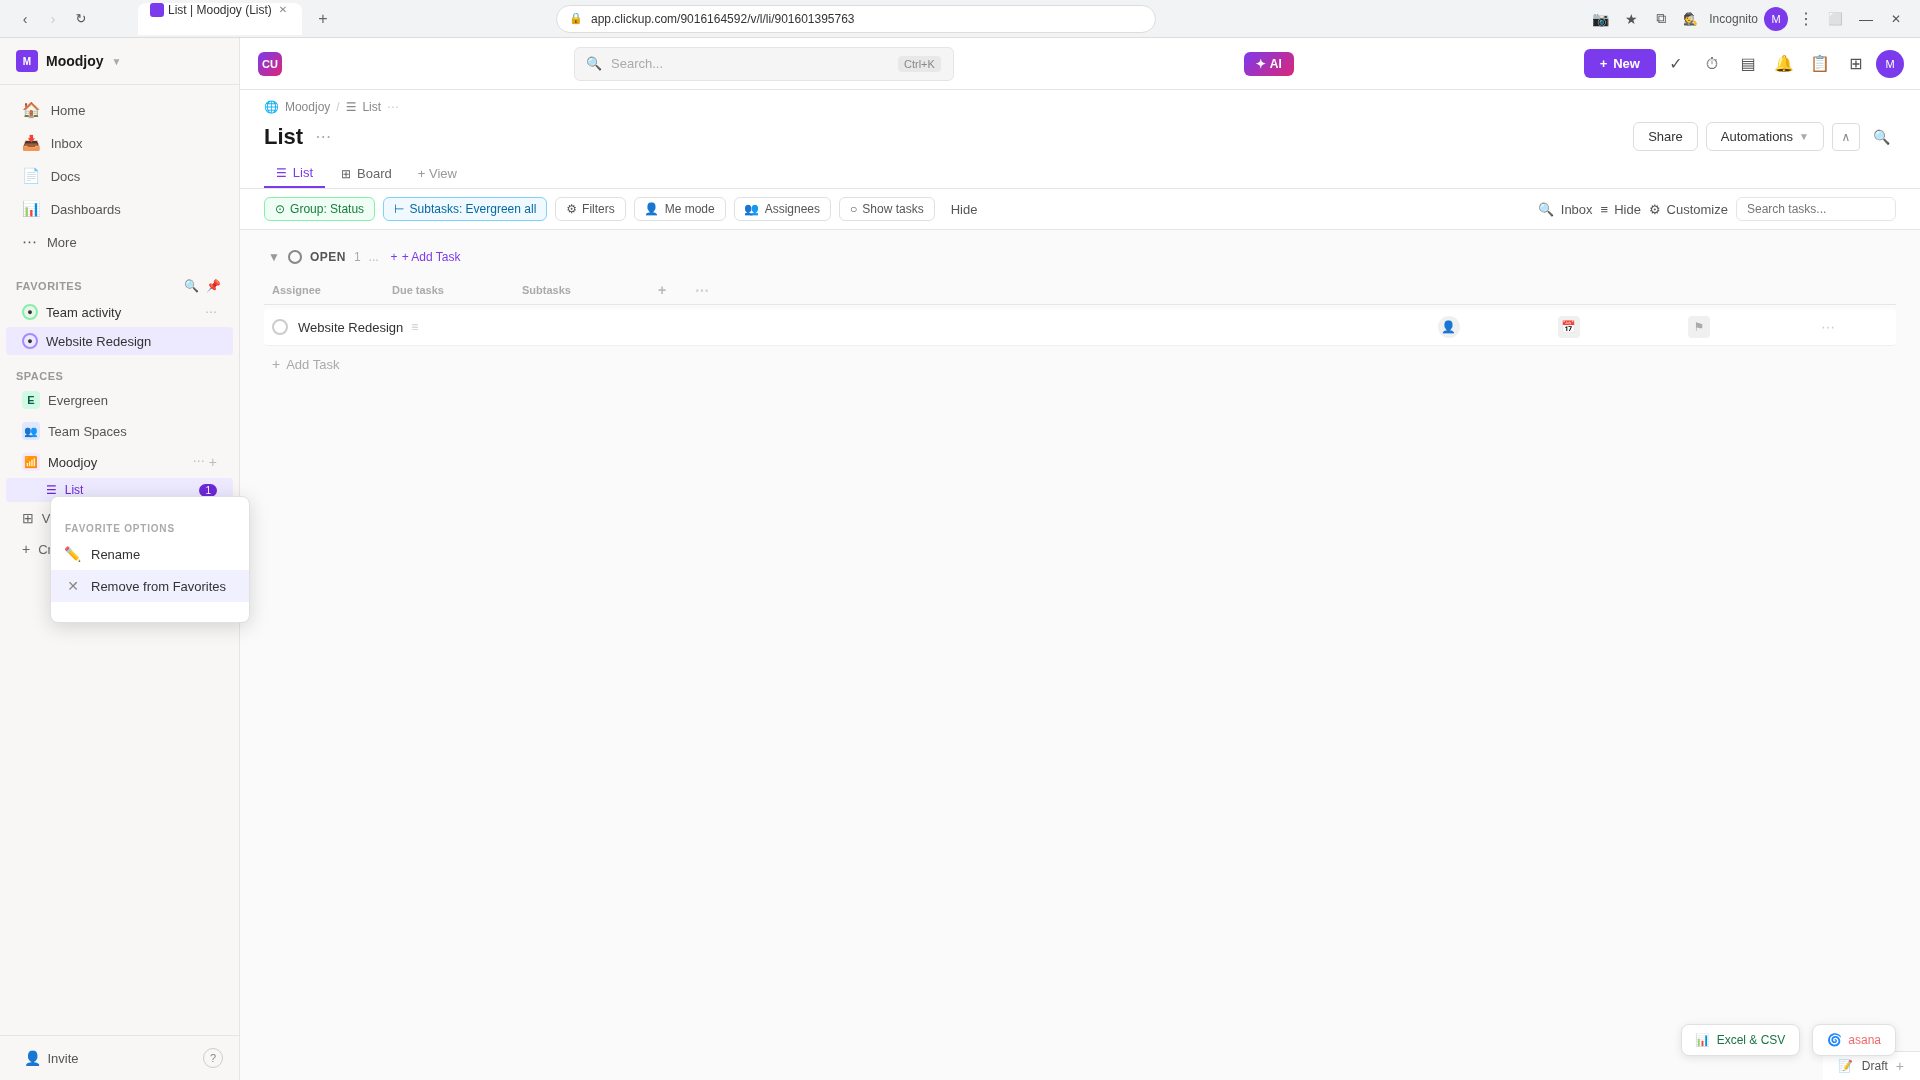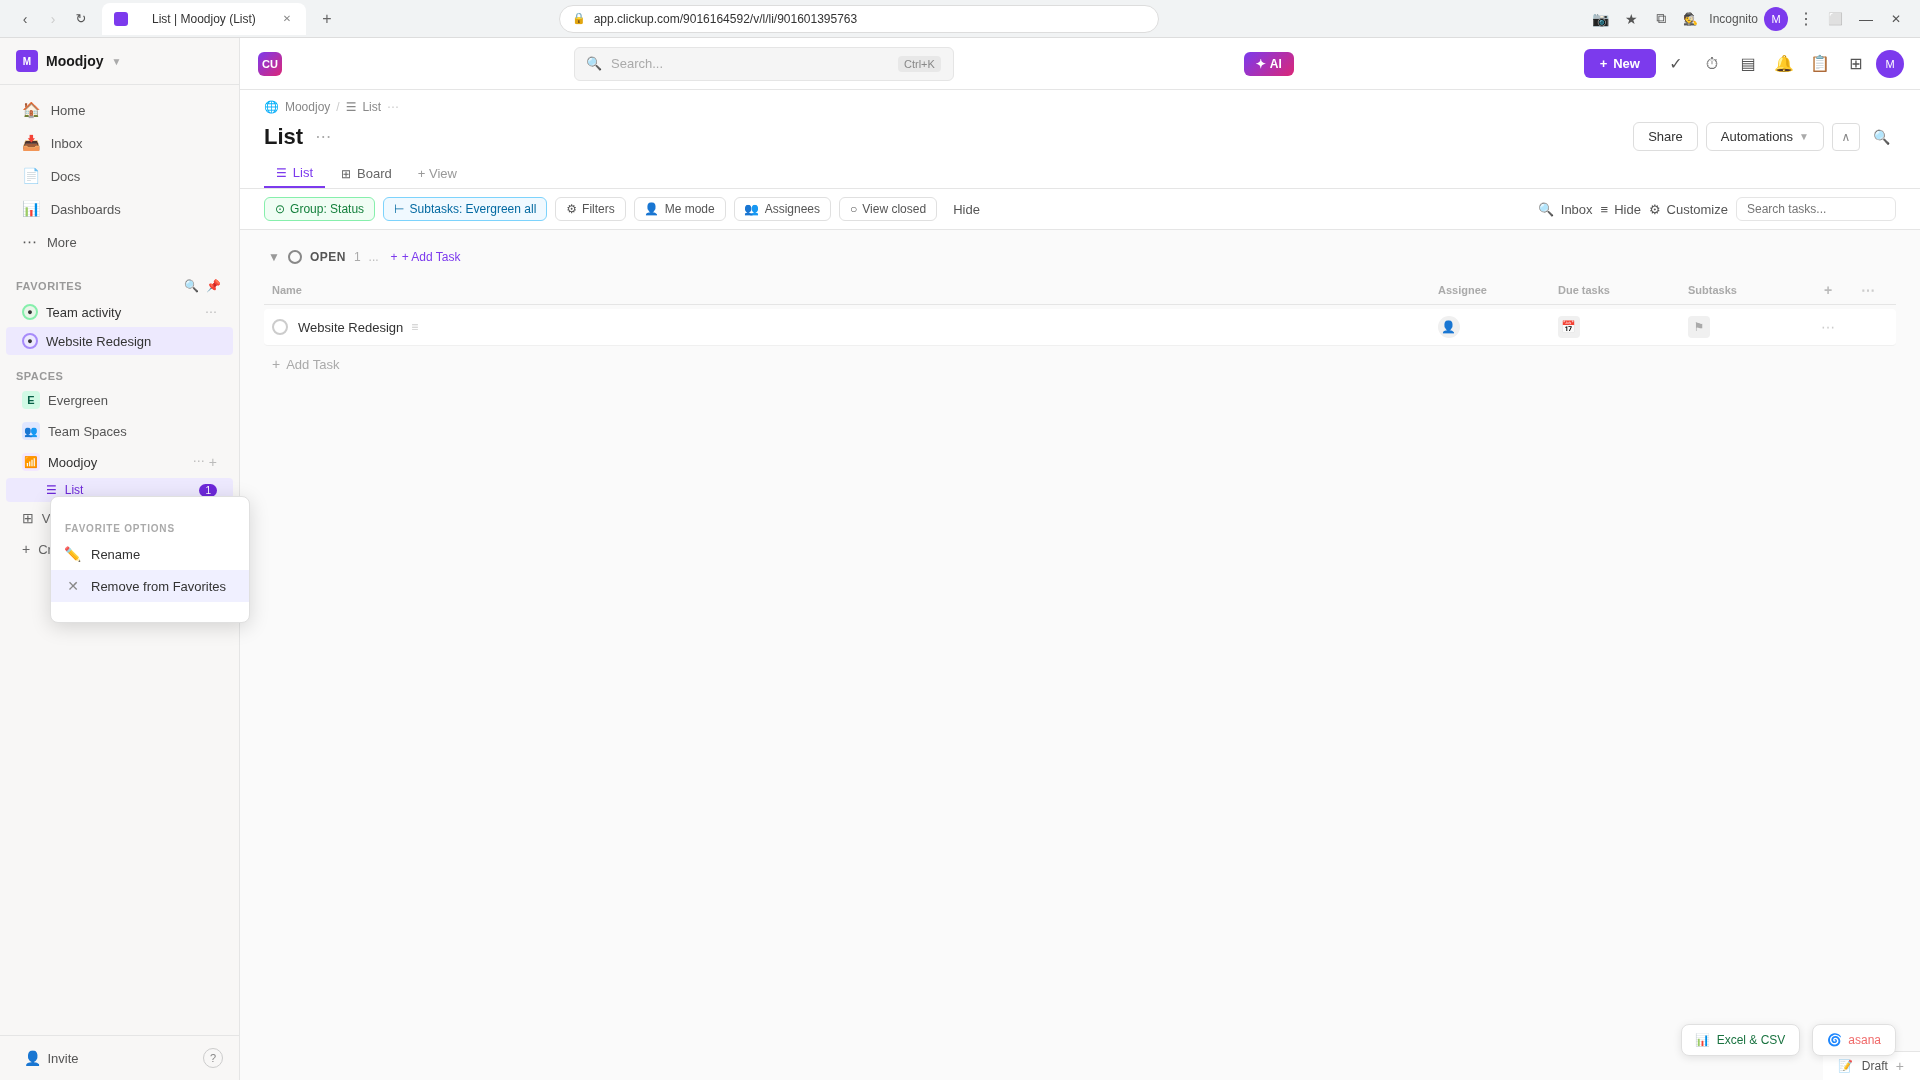--- a/index.html
+++ b/index.html
@@ -16,21 +16,21 @@
   </style>
 </head>
 <body>
 
 <div style="background:#f1f3f4; height:38px; display:flex; align-items:center; padding:0 12px; gap:8px; border-bottom:1px solid #ddd; flex-shrink:0;">
   <div style="display:flex;align-items:center;gap:2px;">
     <div style="width:26px;height:26px;display:flex;align-items:center;justify-content:center;border-radius:50%;cursor:pointer;color:#555;font-size:14px;">‹</div>
     <div style="width:26px;height:26px;display:flex;align-items:center;justify-content:center;border-radius:50%;cursor:pointer;color:#ccc;font-size:14px;">›</div>
     <div style="width:26px;height:26px;display:flex;align-items:center;justify-content:center;border-radius:50%;cursor:pointer;color:#555;font-size:13px;">↻</div>
   </div>
-  <div style="background:#fff;border-radius:8px 8px 0 0;padding:0 12px;height:32px;display:flex;align-items:center;gap:24px;font-size:12px;color:#333;">
+  <div style="background:#fff;border-radius:8px 8px 0 0;padding:0 12px;height:32px;display:flex;align-items:flex-start;gap:4px;font-size:12px;color:#333;margin-left:36px;">
     <div style="width:14px;height:14px;background:#7c3aed;border-radius:3px;"></div>
     <span>List | Moodjoy (List)</span>
     <div style="width:14px;height:14px;display:flex;align-items:center;justify-content:center;border-radius:50%;cursor:pointer;color:#888;font-size:10px;">✕</div>
   </div>
   <div style="width:26px;height:26px;display:flex;align-items:center;justify-content:center;border-radius:50%;cursor:pointer;color:#666;font-size:16px;">+</div>
   <div style="flex:1;max-width:600px;height:28px;background:#fff;border:1px solid #ddd;border-radius:14px;display:flex;align-items:center;padding:0 12px;font-size:12px;color:#333;gap:8px;margin:0 auto;">
     <span style="color:#aaa;font-size:11px;">🔒</span>
     <span>app.clickup.com/9016164592/v/l/li/901601395763</span>
   </div>
   <div style="margin-left:auto;display:flex;align-items:center;gap:6px;">
@@ -253,21 +253,21 @@
       <div style="display:flex;align-items:center;gap:5px;padding:4px 10px;border:1px solid #e0e0e0;border-radius:6px;font-size:12px;color:#555;cursor:pointer;background:white;">
         <span style="font-size:12px;">👤</span>
         <span>Me mode</span>
       </div>
       <div style="display:flex;align-items:center;gap:5px;padding:4px 10px;border:1px solid #e0e0e0;border-radius:6px;font-size:12px;color:#555;cursor:pointer;background:white;">
         <span style="font-size:12px;">👥</span>
         <span>Assignees</span>
       </div>
       <div style="display:flex;align-items:center;gap:5px;padding:4px 10px;border:1px solid #e0e0e0;border-radius:6px;font-size:12px;color:#555;cursor:pointer;background:white;">
         <span style="font-size:12px;">○</span>
-        <span>View closed</span>
+        <span>Show tasks</span>
       </div>
       <div style="color:#555;font-size:13px;cursor:pointer;padding:4px 8px;border-radius:4px;">
         <span>Hide</span>
       </div>
       <div style="margin-left:auto;display:flex;align-items:center;gap:8px;">
         <div style="display:flex;align-items:center;gap:6px;color:#555;font-size:13px;cursor:pointer;">
           <span style="font-size:13px;">🔍</span>
           <span>Inbox</span>
         </div>
         <div style="display:flex;align-items:center;gap:6px;color:#555;font-size:13px;cursor:pointer;">
@@ -290,23 +290,20 @@
         <span style="font-size:12px;font-weight:600;color:#555;letter-spacing:0.5px;">OPEN</span>
         <span style="color:#aaa;font-size:12px;">1</span>
         <span style="color:#bbb;font-size:12px;cursor:pointer;">...</span>
         <div style="display:flex;align-items:center;gap:4px;color:#7c3aed;font-size:12px;cursor:pointer;margin-left:4px;">
           <span>+</span>
           <span>+ Add Task</span>
         </div>
       </div>
 
       <div style="display:flex;align-items:center;padding:6px 8px;border-bottom:1px solid #e5e5e5;font-size:11px;color:#aaa;font-weight:600;margin-bottom:4px;">
-        <div style="flex:1;">
-          <span>Name</span>
-        </div>
         <div style="width:120px;">
           <span>Assignee</span>
         </div>
         <div style="width:130px;">
           <span>Due tasks</span>
         </div>
         <div style="width:120px;">
           <span>Subtasks</span>
         </div>
         <div style="width:40px;display:flex;justify-content:center;color:#bbb;cursor:pointer;font-size:14px;">+</div>

